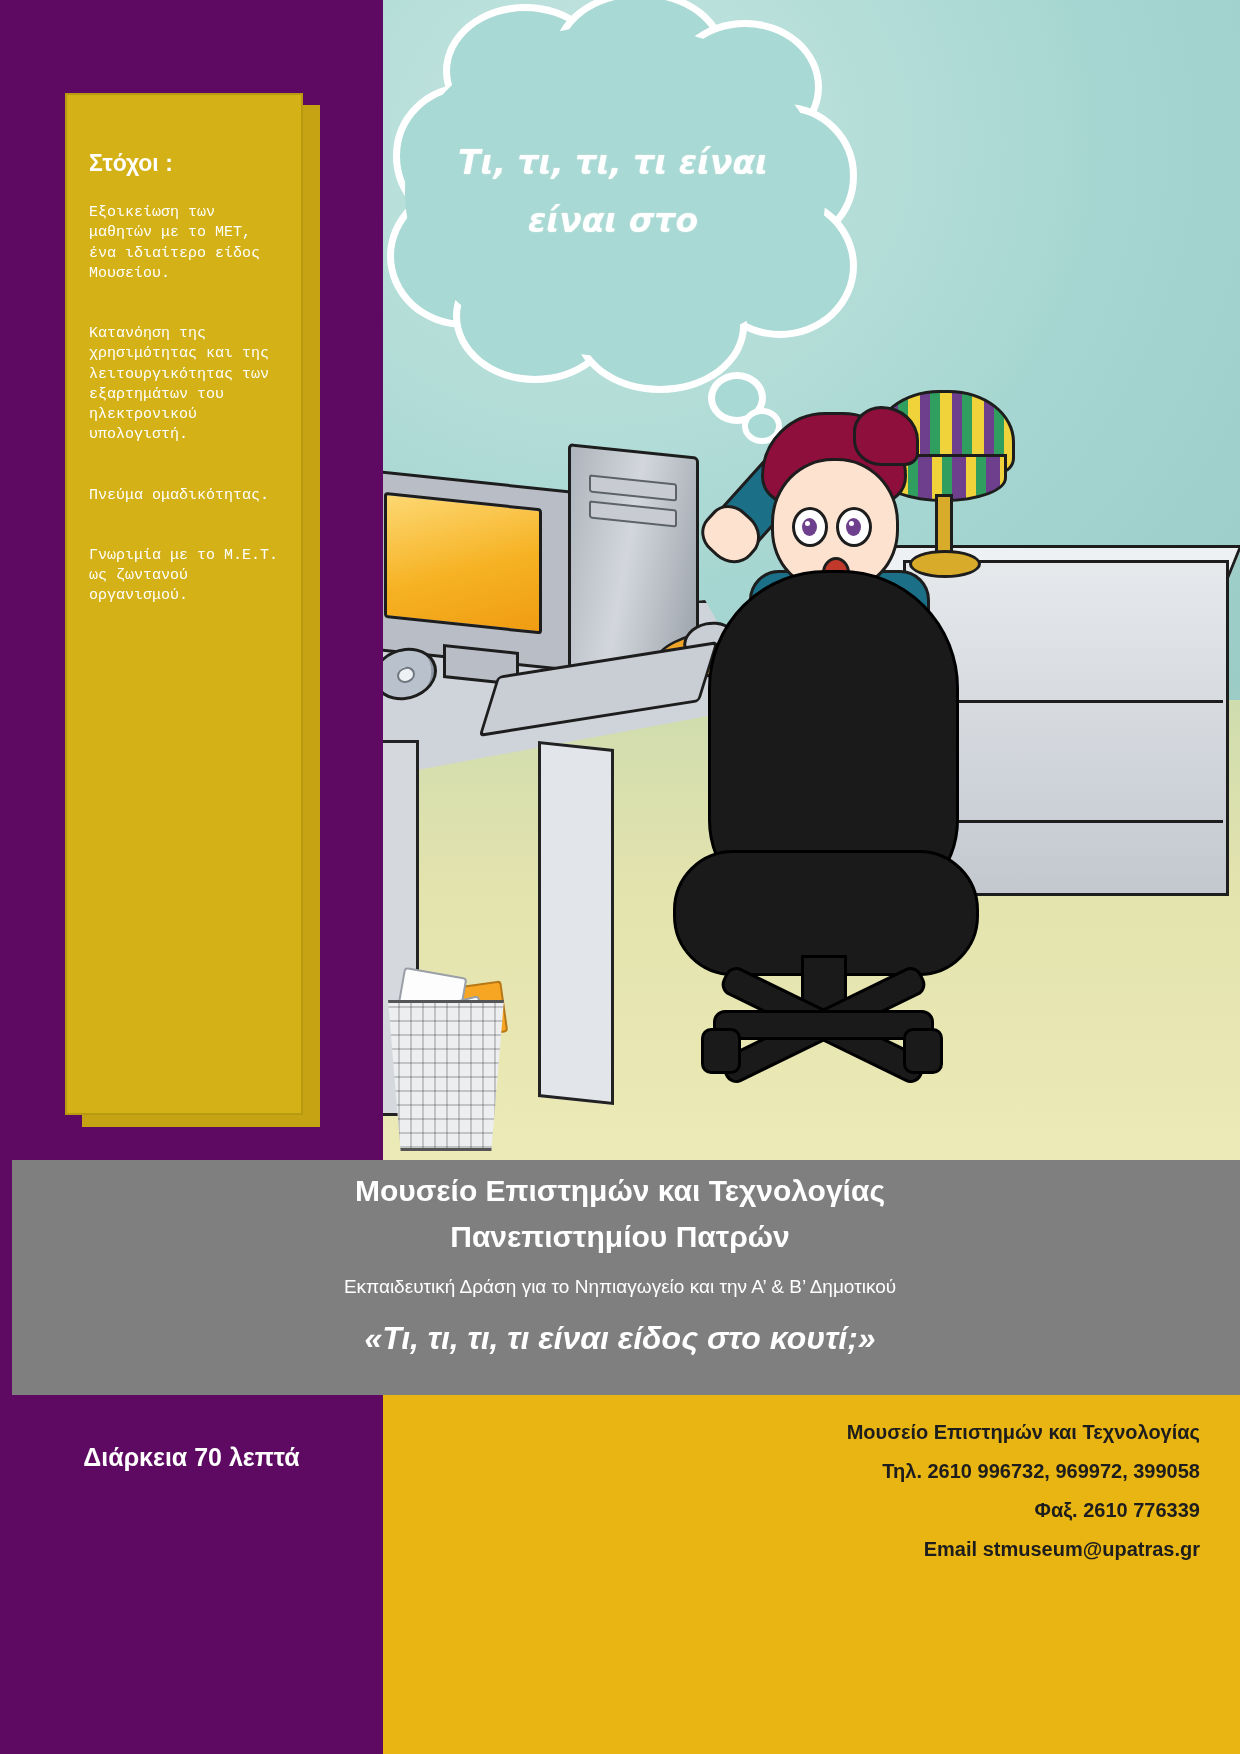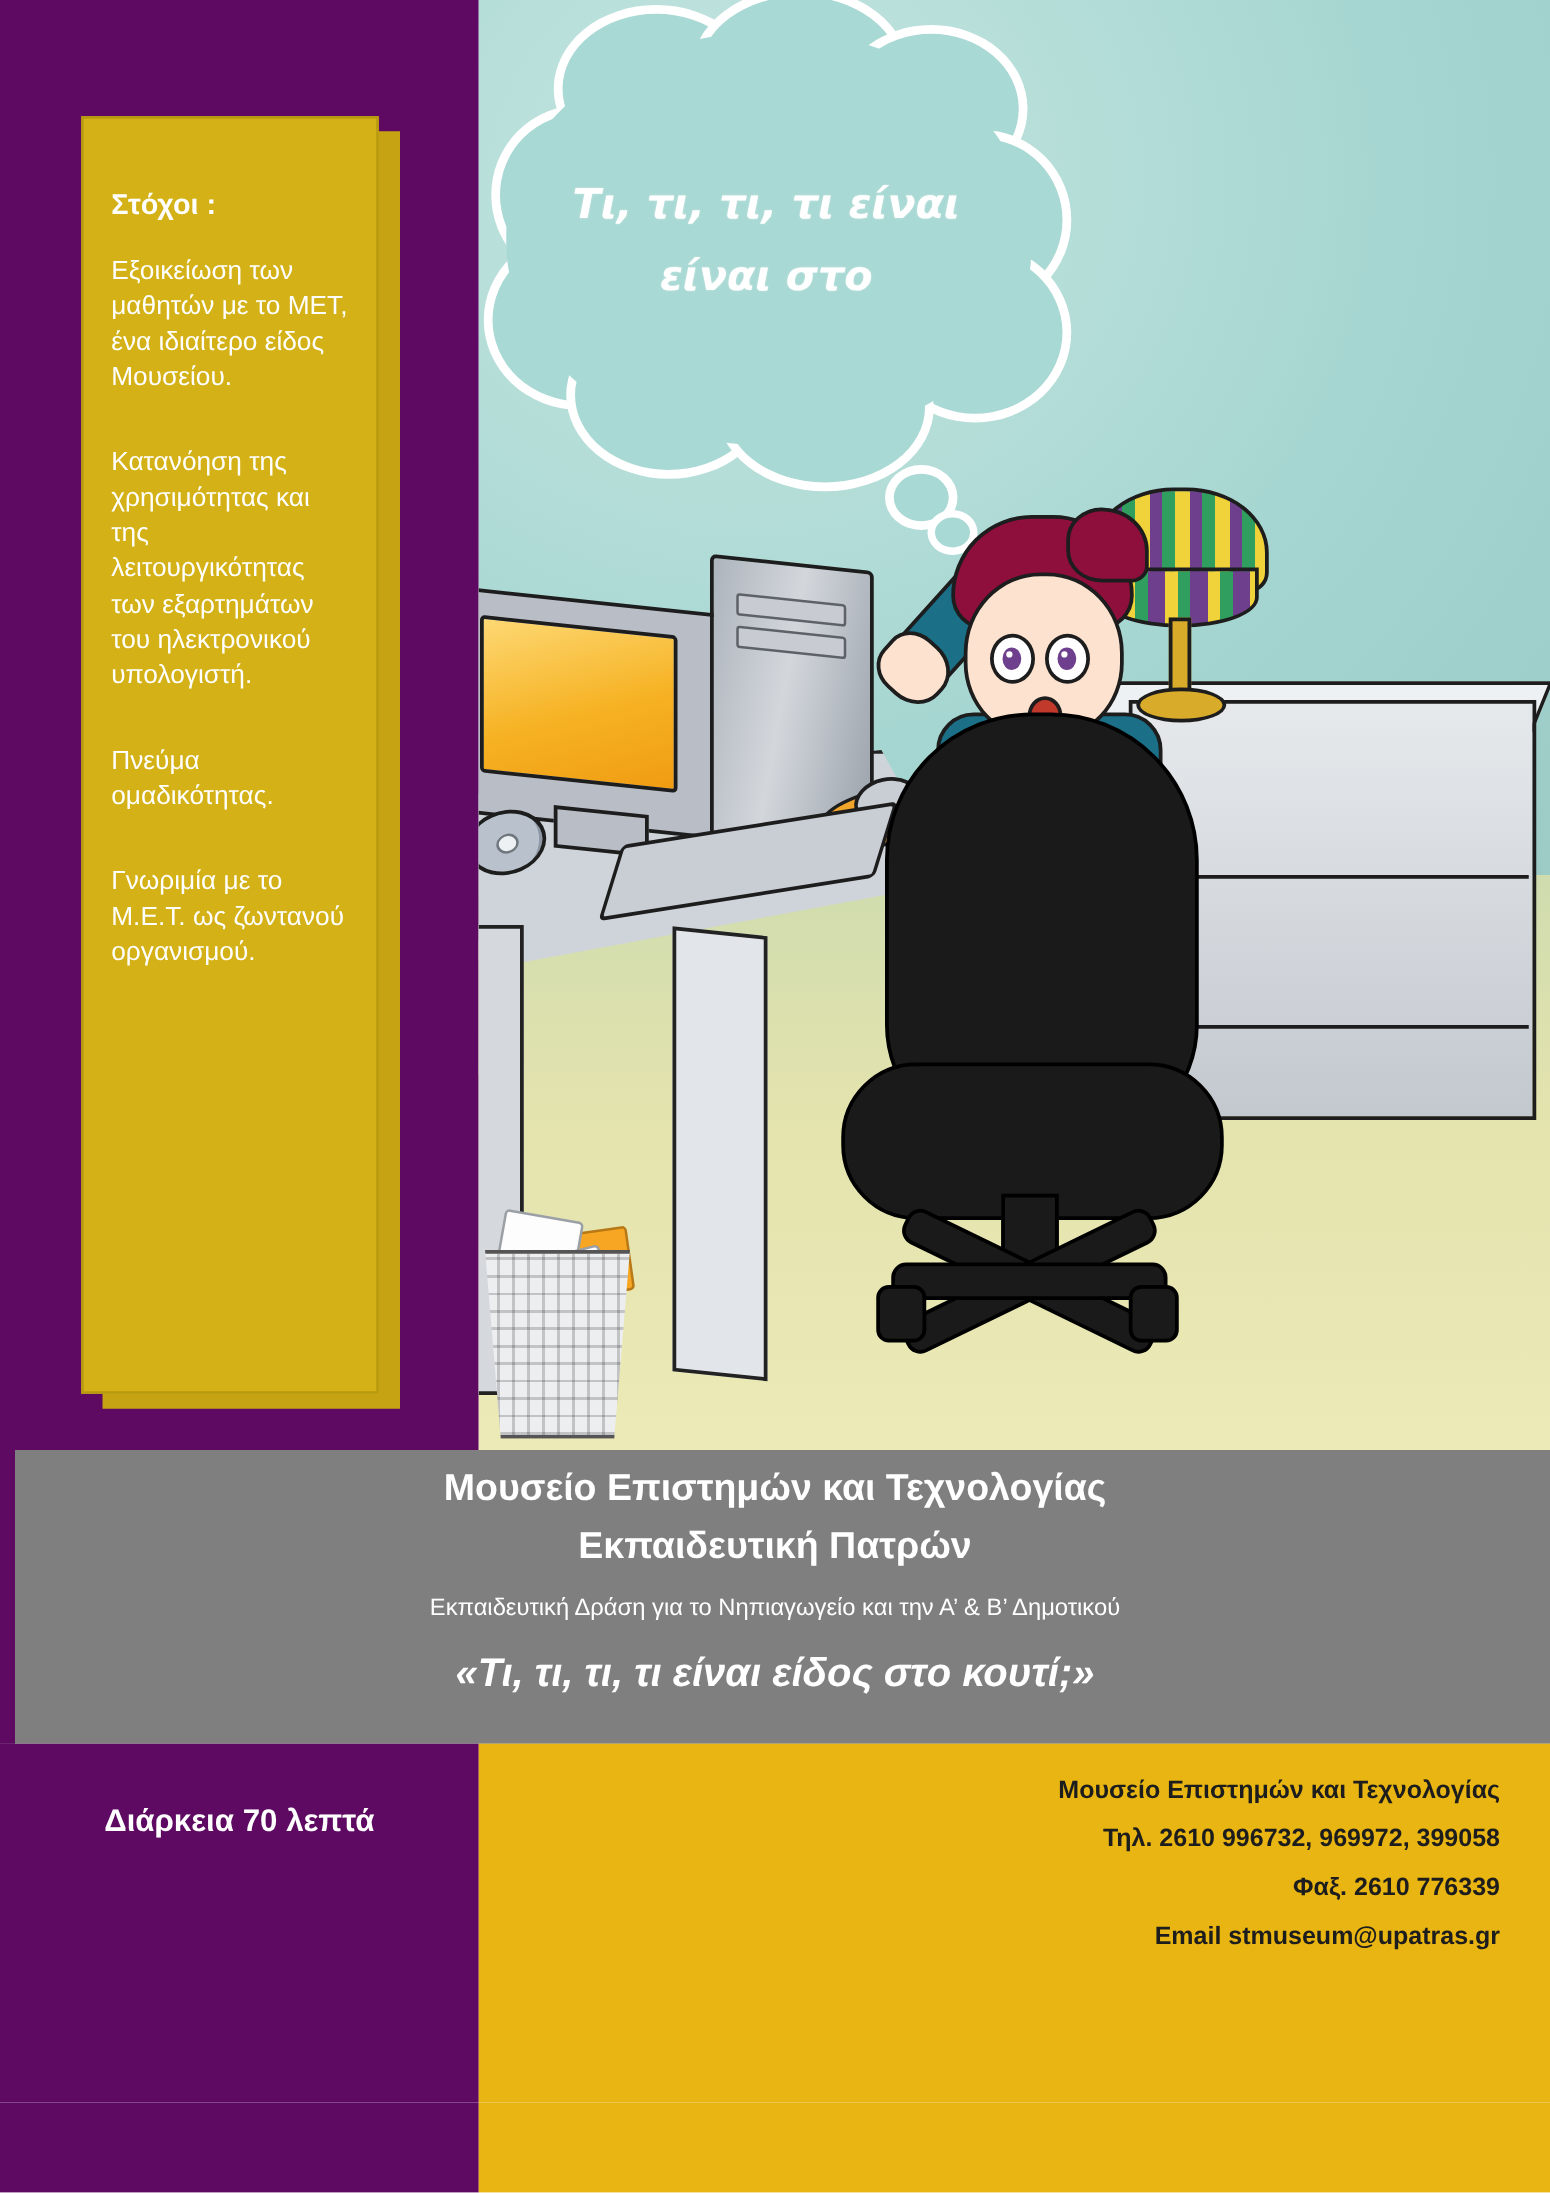--- a/index.html
+++ b/index.html
@@ -421,25 +421,25 @@
     color: #ffffff;
   }
   .goal-title {
     font-size: 23px;
     font-weight: bold;
     color: #ffffff;
     margin-bottom: 26px;
     font-family: "Liberation Sans", sans-serif;
   }
   .goal-item {
-    font-size: 21px;
+    font-size: 15px;
     line-height: 1.35;
     color: #ffffff;
     margin-bottom: 40px;
-    font-family: Liberation Sans, sans-serif;
+    font-family: Liberation Mono, monospace;
   }
 
   
   .grey-band {
     position: absolute;
     left: 0; top: 1160px;
     width: 1240px;
     height: 235px;
     background: #7f7f7f;
   }
@@ -632,21 +632,21 @@
       <div class="goal-title">Στόχοι :</div>
       <div class="goal-item">Εξοικείωση των μαθητών με το ΜΕΤ, ένα ιδιαίτερο είδος Μουσείου.</div>
       <div class="goal-item">Κατανόηση  της χρησιμότητας και της λειτουργικότητας των εξαρτημάτων του ηλεκτρονικού υπολογιστή.</div>
       <div class="goal-item">Πνεύμα ομαδικότητας.</div>
       <div class="goal-item">Γνωριμία με το Μ.Ε.Τ. ως ζωντανού οργανισμού.</div>
     </div>
   </div>
 
   <div class="grey-band">
     <div class="museum-line1">Μουσείο Επιστημών και Τεχνολογίας</div>
-    <div class="museum-line2">Εκπαιδευτική Πατρών</div>
+    <div class="museum-line2">Πανεπιστημίου Πατρών</div>
     <div class="sub-line">Εκπαιδευτική Δράση για το Νηπιαγωγείο και την Α’ &amp; Β’ Δημοτικού</div>
     <div class="quote-line">«Τι, τι, τι, τι είναι είδος στο κουτί;»</div>
   </div>
   <div class="grey-left-purple"></div>
 
   <div class="bottom-area">
     <div class="bottom-purple"></div>
     <div class="bottom-yellow"></div>
     <div class="bottom-white-strip"></div>
     <div class="bottom-purple-strip"></div>

